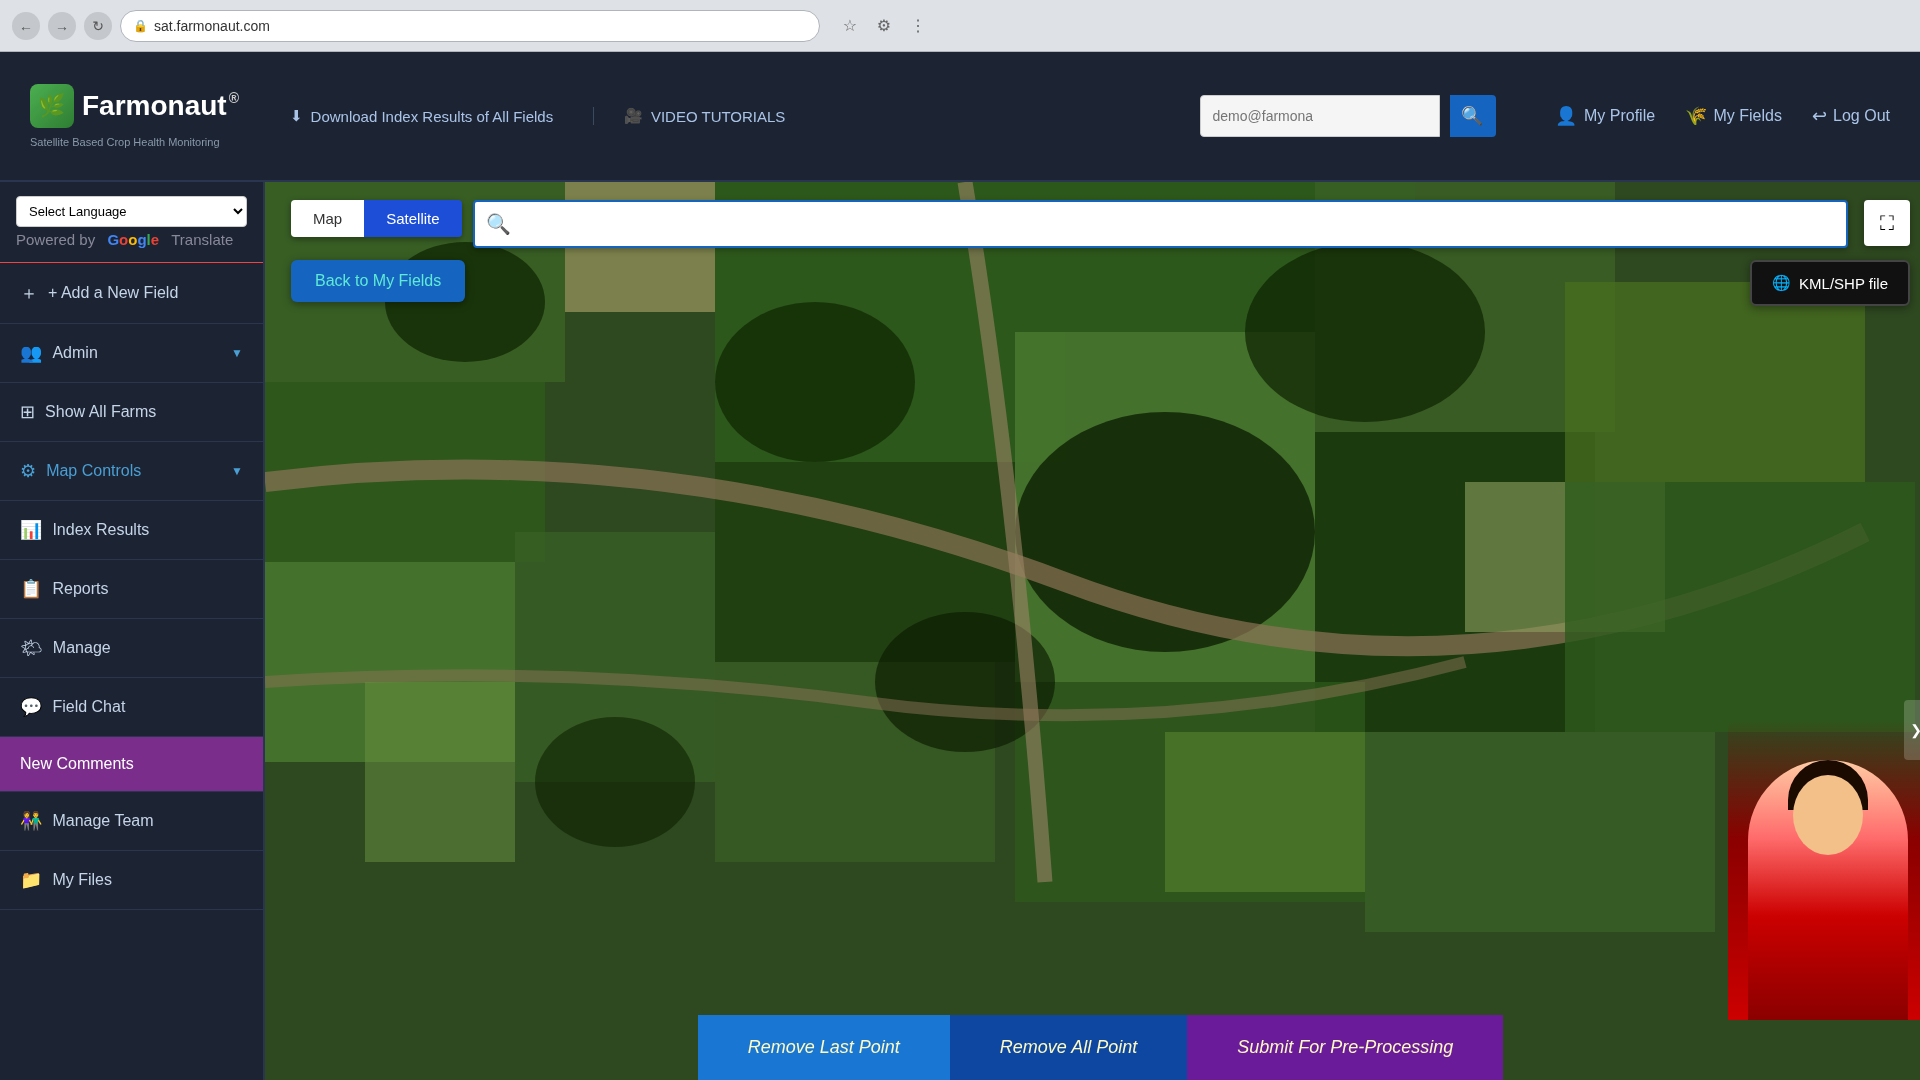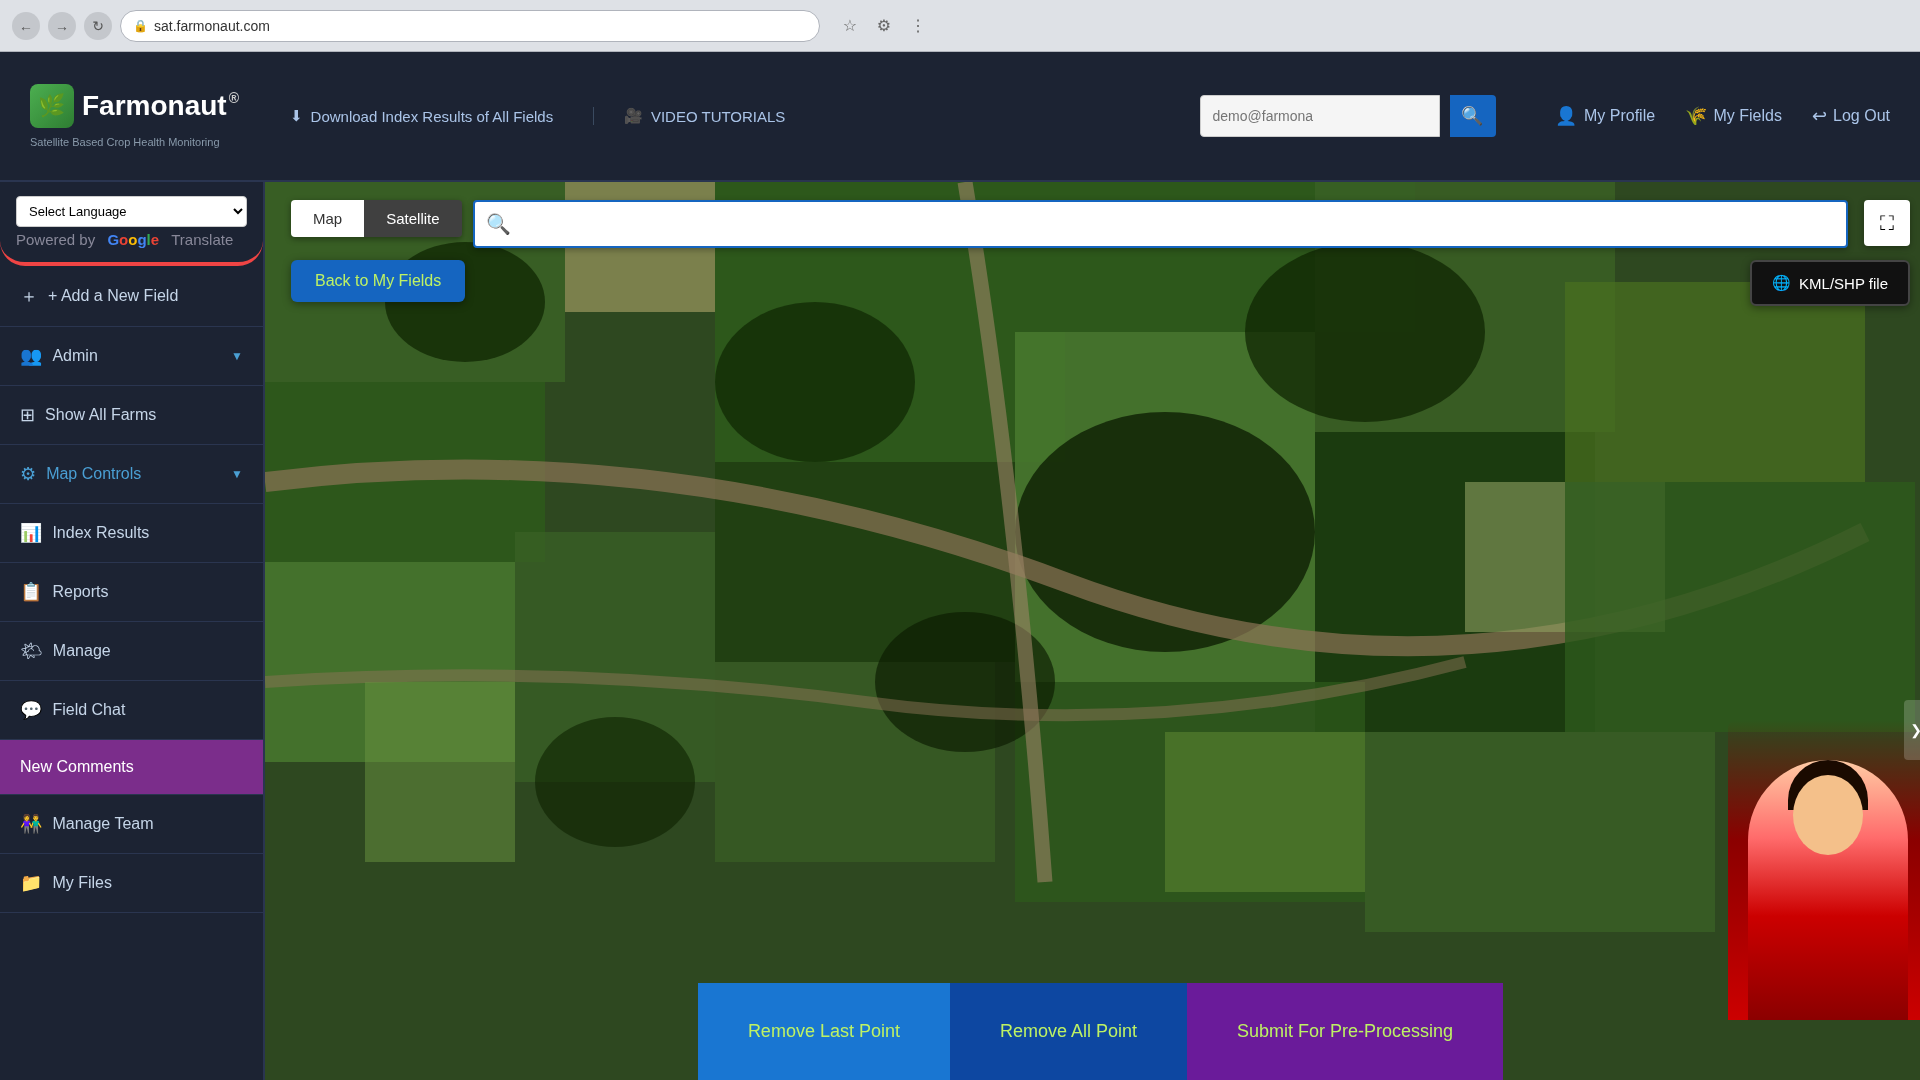--- a/index.html
+++ b/index.html
@@ -141,22 +141,21 @@
       cursor: pointer;
       font-size: 16px;
       border-bottom: 1px solid #2a3550;
     }
     .sidebar-item.active { background: #7b2d8b; color: white; }
     .sidebar-item .item-icon { font-size: 18px; }
     .sidebar-item .arrow { margin-left: auto; font-size: 12px; color: #4a9fd4; }
 
     .google-translate-area {
       padding: 14px 16px;
-      border-bottom: 4px solid #ef4444;
-      border-radius: 25px;
+      border-bottom: 1px solid #ef4444;
     }
     .translate-select {
       width: 100%;
       padding: 6px 8px;
       background: white;
       border: 1px solid #ccc;
       border-radius: 4px;
       font-size: 13px;
       cursor: pointer;
     }
@@ -200,21 +199,21 @@
     .map-type-btn {
       padding: 10px 22px;
       background: white;
       border: none;
       cursor: pointer;
       font-size: 15px;
       font-weight: 500;
       color: #333;
     }
     .map-type-btn.active {
-      background: #404040;
+      background: #1d4ed8;
       color: white;
     }
 
     
     .map-search-bar {
       position: absolute;
       top: 18px; left: 200px; right: 80px;
       height: 48px;
       background: white;
       border: 2px solid #1565c0;
@@ -236,21 +235,21 @@
       color: #1565c0; font-size: 20px;
       display: flex; align-items: center; justify-content: center;
     }
 
     
     .back-btn {
       position: absolute;
       top: 78px; left: 18px;
       padding: 12px 24px;
       background: #1565c0;
-      color: #bef264;
+      color: #5eead4;
       border: none;
       border-radius: 6px;
       font-size: 16px;
       cursor: pointer;
       box-shadow: 0 2px 8px rgba(0,0,0,0.4);
     }
 
     
     .kml-btn {
       position: absolute;
@@ -279,26 +278,27 @@
       box-shadow: 0 2px 6px rgba(0,0,0,0.3);
     }
 
     
     .bottom-actions {
       position: absolute;
       bottom: 0; left: 0; right: 0;
       display: flex; justify-content: center; gap: 0;
     }
     .action-btn {
-      padding: 38px 50px;
+      padding: 22px 50px;
       font-size: 18px;
       font-weight: 500;
       border: none;
       cursor: pointer;
-      color: #bef264;
+      color: #fef9c3;
+      font-style: italic;
     }
     .action-btn.remove-last {
       background: #1976d2;
     }
     .action-btn.remove-all {
       background: #0d47a1;
     }
     .action-btn.submit {
       background: #6a1b9a;
     }

